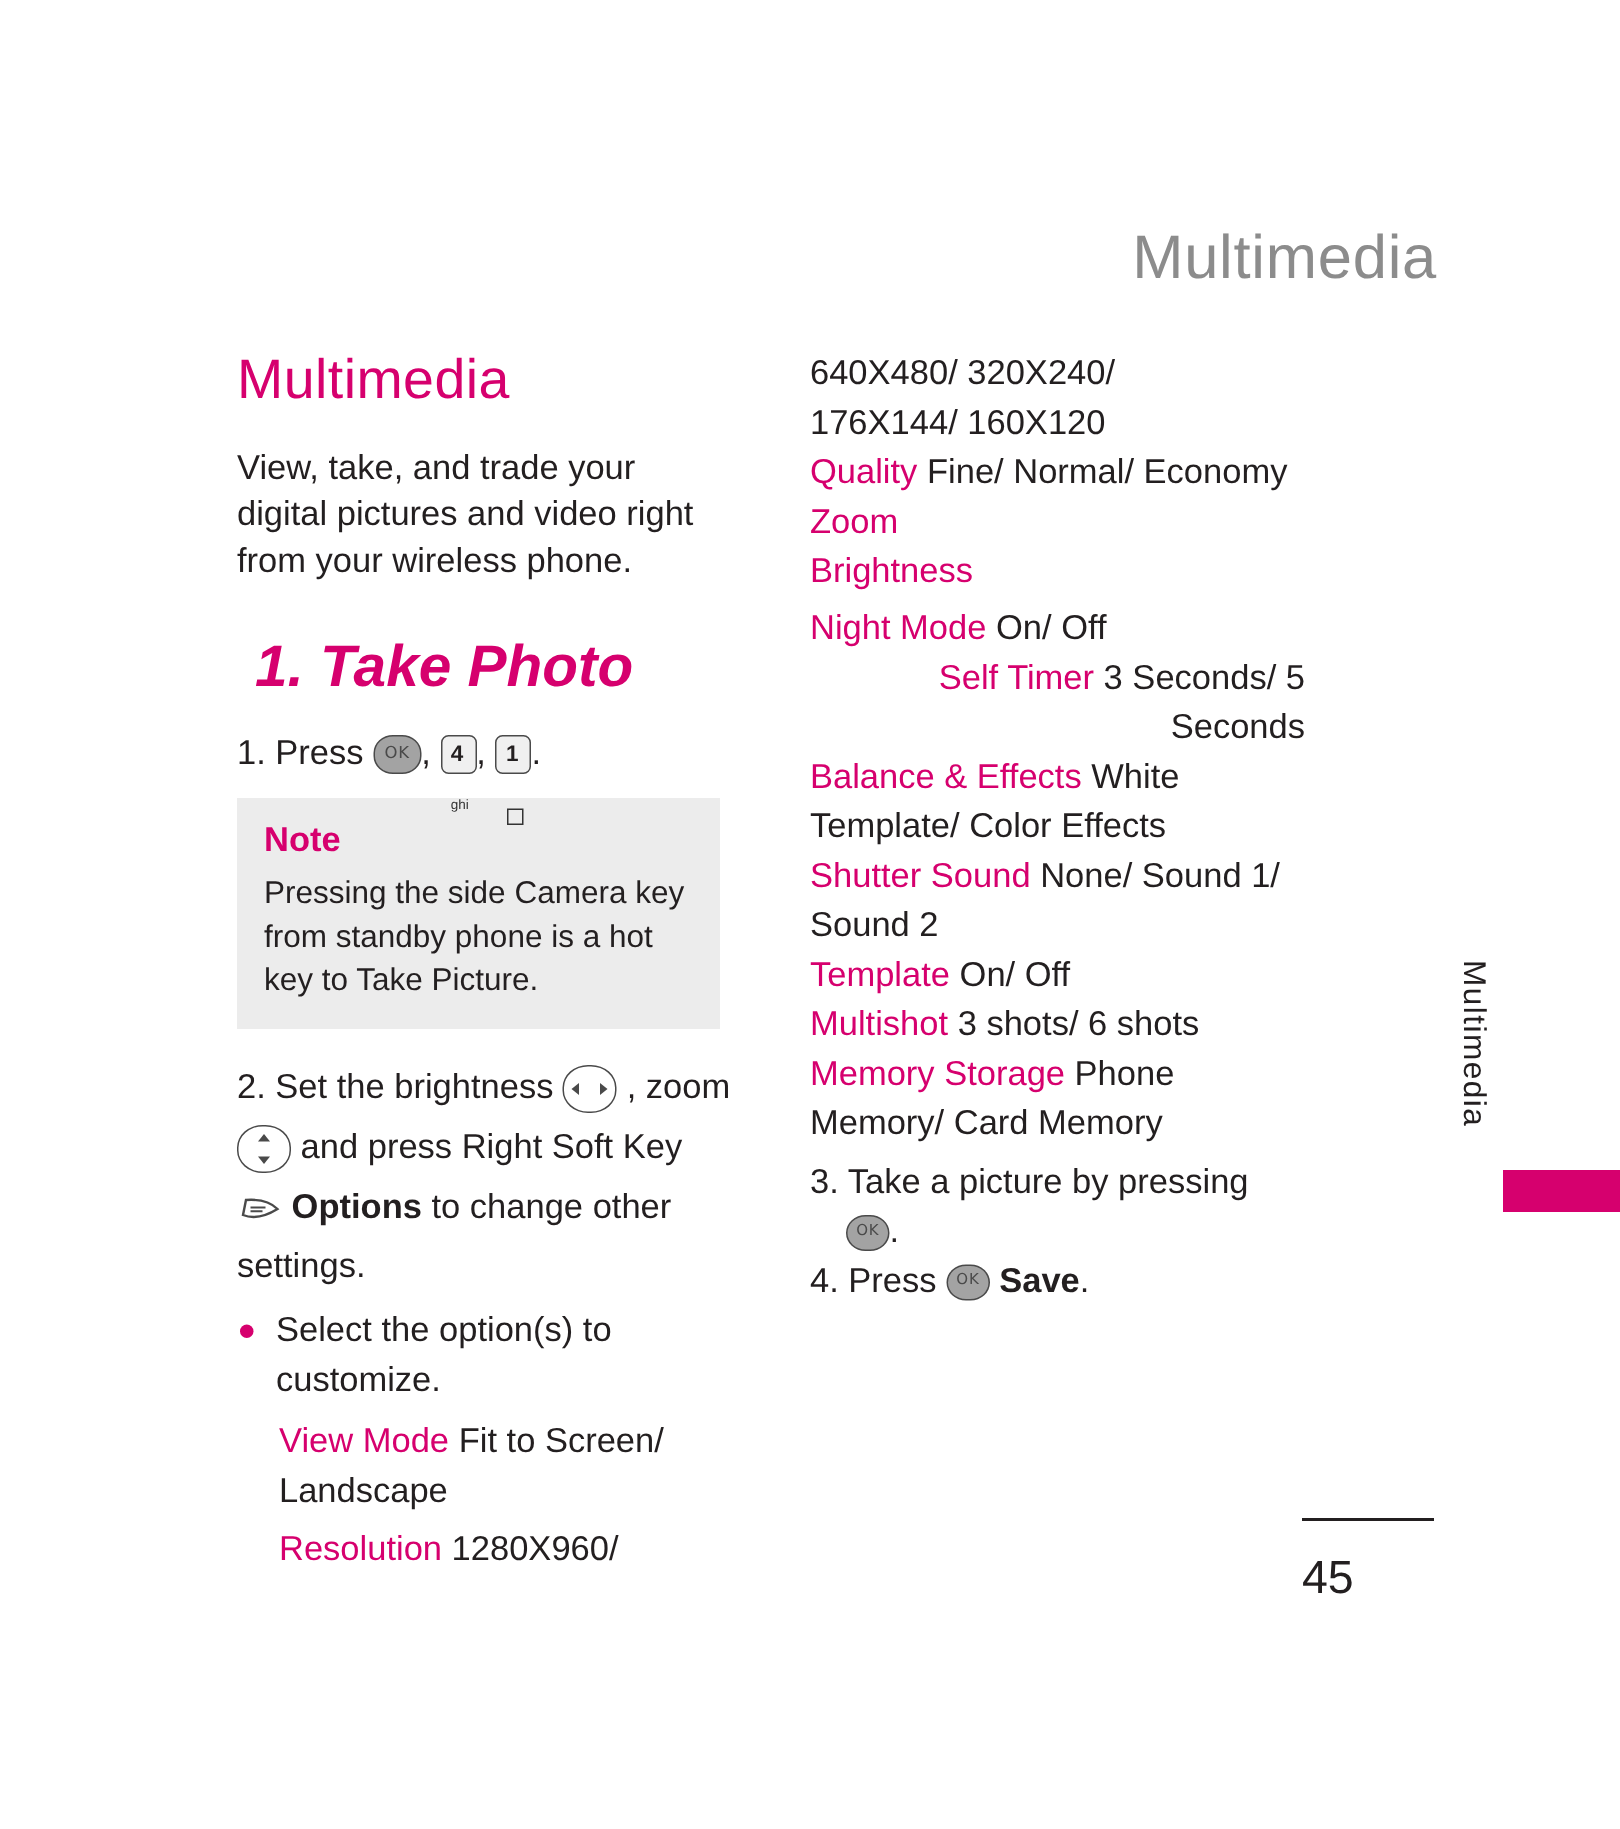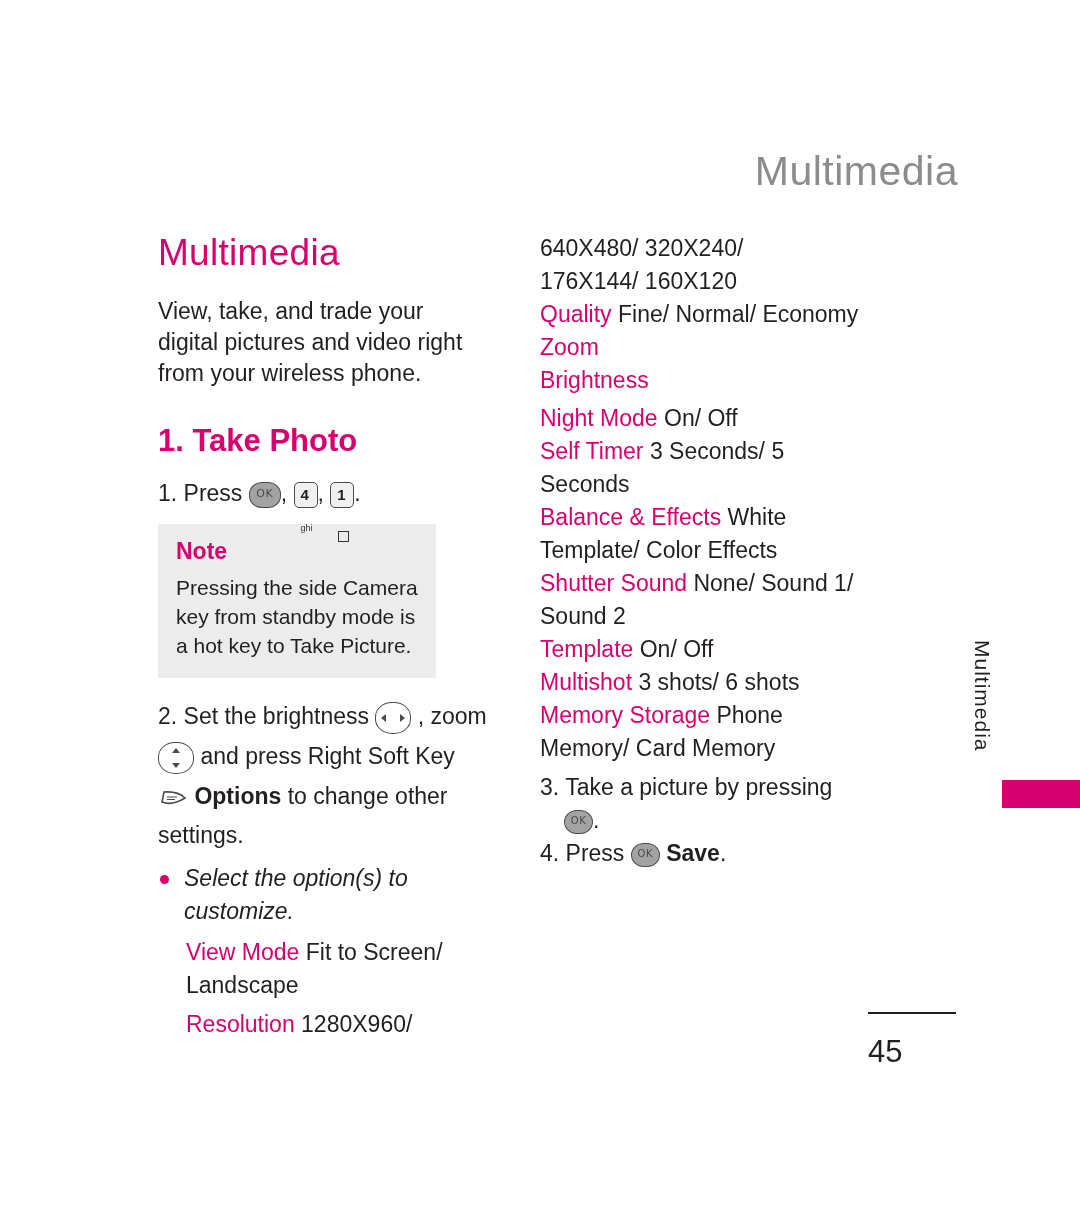--- a/index.html
+++ b/index.html
@@ -52,24 +52,25 @@
     font-weight: 400;
     letter-spacing: 0.3px;
   }
   .intro {
     font-size: 23px;
     line-height: 31px;
     margin: 0 0 34px 0;
     color: #231f20;
   }
   .sec-title {
-    font-size: 31px;
+    font-size: 39px;
     color: #d6006e;
     font-weight: bold;
-    margin: 0 0 18px 0;
+    margin: 0 0 18px 12px;
+    font-style: italic;
   }
 
   .line {
     font-size: 23px;
     line-height: 33px;
     margin: 0 0 6px 0;
   }
   .pink {
     color: #d6006e;
   }
@@ -191,42 +192,41 @@
     width: 30px;
     height: 20px;
   }
   .key-soft svg { display: block; }
 
   
   .note-box {
     background: #ececec;
     padding: 14px 18px 18px 18px;
     margin: 14px 0 22px 0;
-    width: 278px;
+    width: 322px;
     box-sizing: border-box;
   }
   .note-title {
     color: #d6006e;
     font-weight: bold;
     font-size: 23px;
     margin-bottom: 8px;
   }
   .note-body {
     font-size: 21px;
     line-height: 29px;
     color: #231f20;
   }
 
   .bullet-row {
     display: block;
     position: relative;
     padding-left: 26px;
     font-size: 23px;
     line-height: 33px;
-    font-style: italic;
   }
   .bullet-dot {
     position: absolute;
     left: 2px;
     top: 13px;
     width: 9px;
     height: 9px;
     border-radius: 50%;
     background: #d6006e;
   }
@@ -288,21 +288,21 @@
 
     <div class="line" style="margin-bottom:2px;">
       <span>1. Press</span>
       <span class="key key-ok">OK</span><span>,</span>
       <span class="key key-num"><span class="n">4</span><span class="sub">ghi</span></span><span>,</span>
       <span class="key key-num"><span class="n">1</span><span class="subsq"></span></span><span>.</span>
     </div>
 
     <div class="note-box">
       <div class="note-title">Note</div>
-      <div class="note-body">Pressing the side Camera key from standby mode is a hot key to Take Picture.</div>
+      <div class="note-body">Pressing the side Camera key from standby phone is a hot key to Take Picture.</div>
     </div>
 
     <div class="line">
       <span>2. Set the brightness</span>
       <span class="key key-leftright"></span>
       <span>, zoom</span>
     </div>
 
     <div class="line">
       <span class="key key-updown"></span>
@@ -350,21 +350,21 @@
 
     <div class="line pink" style="margin-bottom:0;">Zoom</div>
 
     <div class="line pink" style="margin-bottom:5px;">Brightness</div>
 
     <div class="line" style="margin-bottom:0;">
       <span class="pink">Night Mode</span>
       <span>On/ Off</span>
     </div>
 
-    <div class="line" style="margin-bottom:0;">
+    <div class="line" style="margin-bottom:0;text-align:right;">
       <span class="pink">Self Timer</span>
       <span>3 Seconds/ 5 Seconds</span>
     </div>
 
     <div class="line" style="margin-bottom:0;">
       <span class="pink">Balance &amp; Effects</span>
       <span>White Template/ Color Effects</span>
     </div>
 
     <div class="line" style="margin-bottom:0;">

